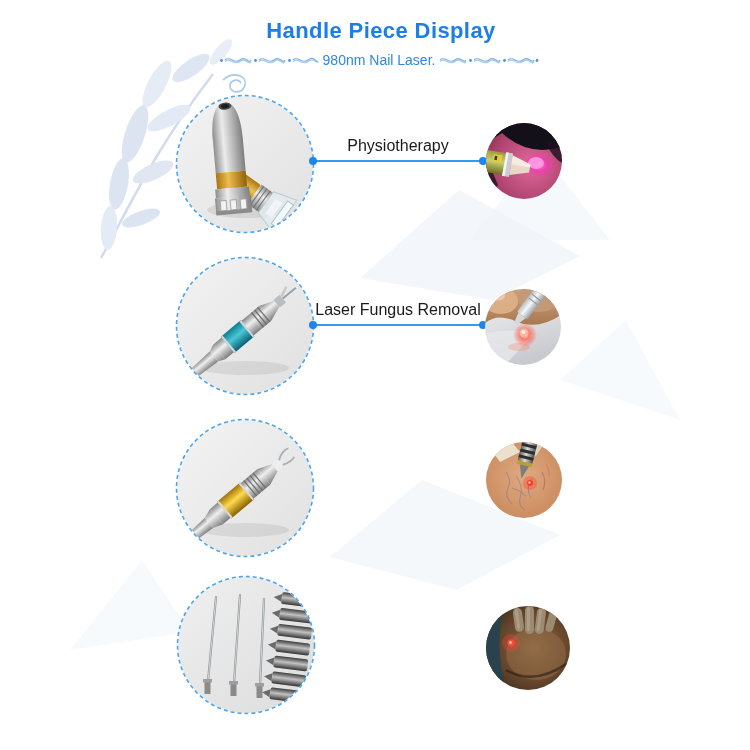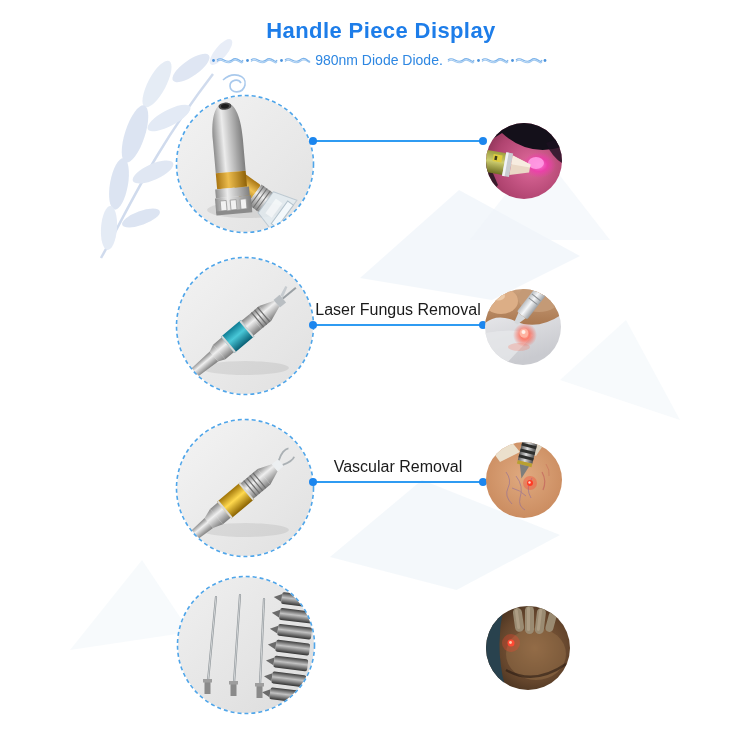--- a/index.html
+++ b/index.html
@@ -63,21 +63,21 @@
           <path d="M40,8.5 C45,3.5 49,13.5 55,8.5 C61,3.5 64,13.5 66,8.5" opacity="0.7"></path>
           <path d="M74,7 C79,2 83,12 89,7 C95,2 97,10 99,8"></path>
           <path d="M74,8.5 C79,3.5 83,13.5 89,8.5 C95,3.5 97,11 99,9" opacity="0.7"></path>
         </g>
         <g fill="#4a92dc">
           <circle cx="2.5" cy="7.5" r="1.4"></circle>
             <circle cx="36.5" cy="7.5" r="1.4"></circle>
             <circle cx="70.5" cy="7.5" r="1.4"></circle>
         </g>
       </svg>
-      <span class="subtitle">980nm Diode Diode.</span>
+      <span class="subtitle">980nm Nail Laser.</span>
       <svg width="100" height="14" viewBox="0 0 100 14">
         <g stroke="#7ab2ea" stroke-width="1.2" fill="none">
           <path d="M1,7 C6,2 10,12 16,7 C22,2 25,12 27,7"></path>
           <path d="M1,8.5 C6,3.5 10,13.5 16,8.5 C22,3.5 25,13.5 27,8.5" opacity="0.7"></path>
           <path d="M35,7 C40,2 44,12 50,7 C56,2 59,12 61,7"></path>
           <path d="M35,8.5 C40,3.5 44,13.5 50,8.5 C56,3.5 59,13.5 61,8.5" opacity="0.7"></path>
           <path d="M69,7 C74,2 78,12 84,7 C90,2 93,12 95,7"></path>
           <path d="M69,8.5 C74,3.5 78,13.5 84,8.5 C90,3.5 93,13.5 95,8.5" opacity="0.7"></path>
         </g>
         <g fill="#4a92dc">
@@ -146,20 +146,21 @@
           <rect x="42" y="106" width="6" height="10" fill="#f2f2f2" stroke="#9a9a9a" stroke-width="0.8"></rect>
           <rect x="52" y="106" width="6" height="10" fill="#f2f2f2" stroke="#9a9a9a" stroke-width="0.8"></rect>
           <rect x="62" y="106" width="6" height="10" fill="#f2f2f2" stroke="#9a9a9a" stroke-width="0.8"></rect>
           <rect x="37" y="116" width="36" height="4" fill="#8b8b8b"></rect>
         </g>
       </g>
       <circle cx="70" cy="70" r="68.5" fill="none" stroke="#4fa5e9" stroke-width="1.6" stroke-dasharray="4 3"></circle>
     </svg>
   </div>
   <div class="connector" style="left:312px;top:136px;">
+    <div class="label">Physiotherapy</div>
     <div class="line"></div>
   </div>
   <div class="photo-circle" style="left:486px;top:123px;">
     <svg width="76" height="76" viewBox="0 0 76 76">
       <defs>
         <clipPath id="p1c">
             <circle cx="38" cy="38" r="38"></circle>
           </clipPath>
         <radialGradient id="p1bg" cx="0.6" cy="0.55" r="0.8">
           <stop offset="0" stop-color="#e06a9c"></stop>
@@ -332,24 +333,20 @@
           <line x1="20" y1="-10" x2="20" y2="10" stroke="#6e6e6e" stroke-width="1.2"></line>
           <line x1="24" y1="-10" x2="24" y2="10" stroke="#6e6e6e" stroke-width="1.2"></line>
           <polygon points="30,-10 44,-4.5 44,4.5 30,10" fill="url(#r3sil)"></polygon>
           <rect x="44" y="-4.5" width="8" height="9" fill="#eceff1"></rect>
           <path d="M52,-3 C58,-7 64,-8 67,-6" fill="none" stroke="#aab0b4" stroke-width="1.8"></path>
           <path d="M52,3 C58,5 63,6 66,4" fill="none" stroke="#aab0b4" stroke-width="1.8"></path>
         </g>
       </g>
       <circle cx="70" cy="70" r="68.5" fill="none" stroke="#4fa5e9" stroke-width="1.6" stroke-dasharray="4 3"></circle>
     </svg>
-  </div>
-  <div class="connector" style="left:312px;top:457px;">
-    <div class="label">Vascular Removal</div>
-    <div class="line"></div>
   </div>
   <div class="photo-circle" style="left:486px;top:442px;">
     <svg width="76" height="76" viewBox="0 0 76 76">
       <defs>
         <clipPath id="p3c">
             <circle cx="38" cy="38" r="38"></circle>
           </clipPath>
         <radialGradient id="p3skin" cx="0.5" cy="0.45" r="0.75">
           <stop offset="0" stop-color="#e0aa80"></stop>
             <stop offset="0.7" stop-color="#cc8e62"></stop>

